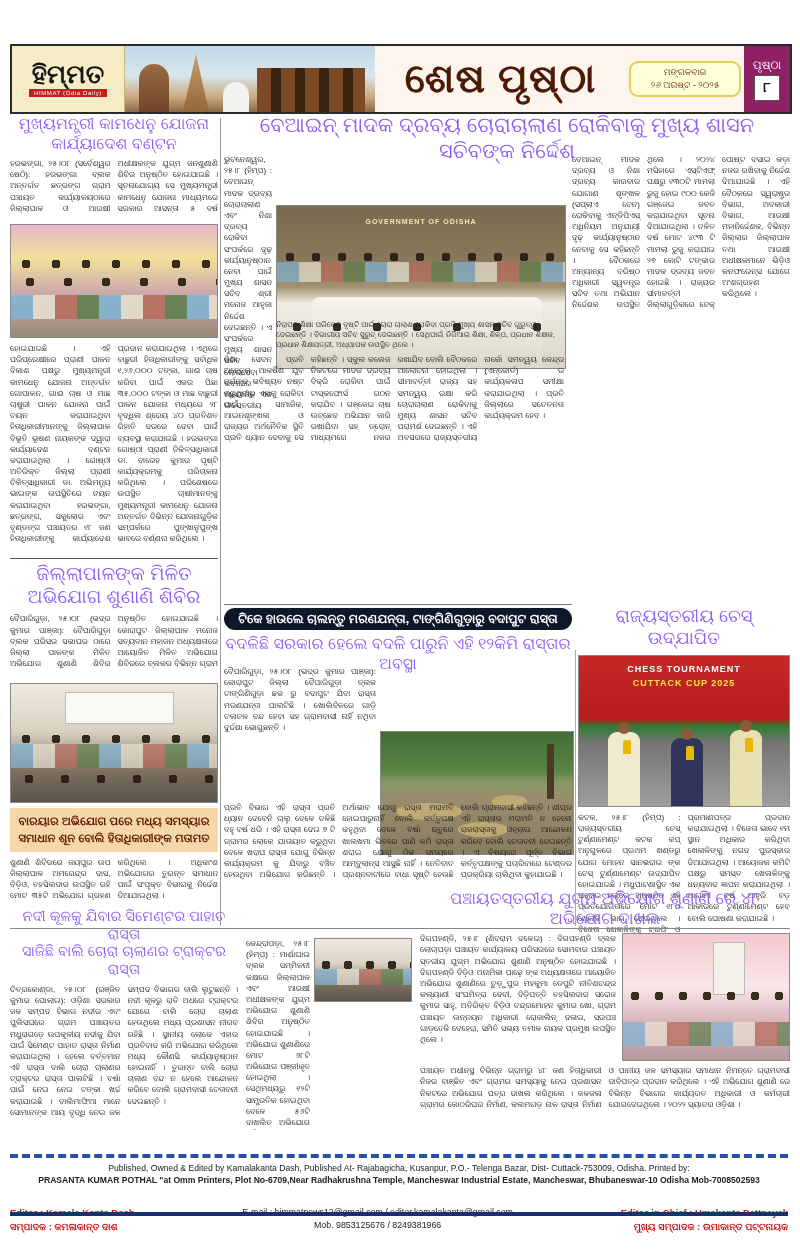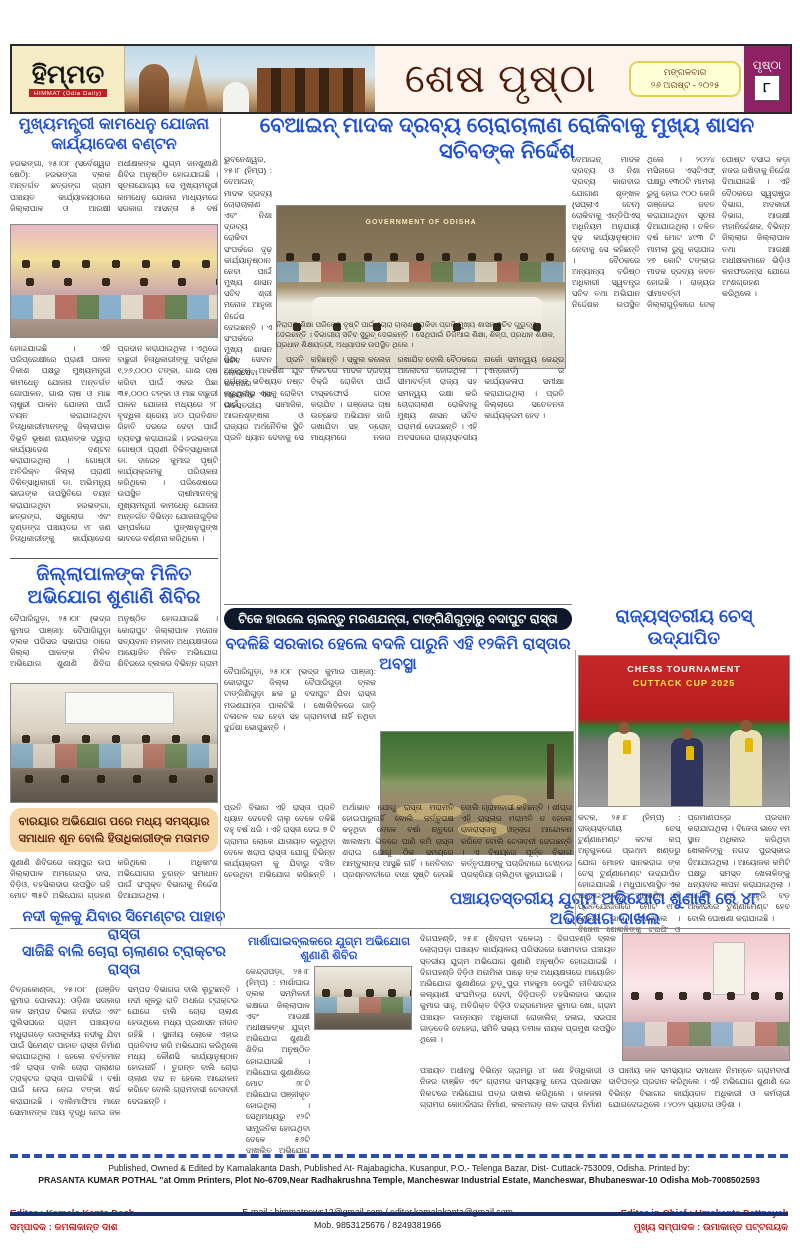--- a/index.html
+++ b/index.html
@@ -12,31 +12,31 @@
         align-items:center;justify-content:center;gap:2px;}
   .logo-title{font-size:26px;font-weight:bold;color:#161616;line-height:1;}
   .logo-sub{font-size:6px;color:#fff;background:#c02020;padding:1px 5px;letter-spacing:.6px;}
   .collage{width:250px;position:relative;background:linear-gradient(180deg,#bfd9ea 0%,#d8e6ec 45%,#caa87c 78%,#8a6a48 100%);overflow:hidden;}
   .tw{position:absolute;bottom:0;}
   .tw1{left:14px;width:30px;height:48px;background:linear-gradient(180deg,#9a6b45,#6f4426);border-radius:15px 15px 0 0;}
   .tw2{left:58px;width:26px;height:58px;background:linear-gradient(180deg,#c9a06a,#93663c);clip-path:polygon(50% 0,100% 100%,0 100%);}
   .tw3{left:98px;width:26px;height:30px;background:#f2f2ee;border-radius:13px 13px 0 0;}
   .tw4{left:132px;width:108px;height:44px;background:repeating-linear-gradient(90deg,#7c4a26 0 14px,#3a2312 14px 24px);}
   .mtitle{flex:1;display:flex;align-items:center;justify-content:center;background:#fdf4ee;}
-  .mtitle span{font-size:40px;font-weight:normal;color:#4a1a05;letter-spacing:1px;}
+  .mtitle span{font-size:40px;font-weight:bold;color:#4a1a05;letter-spacing:1px;}
   .datebox{width:118px;display:flex;align-items:center;justify-content:center;background:#fdf4ee;}
   .datebox .inner{background:#ffffd8;border:2px solid #e3cf56;border-radius:9px;padding:4px 20px;text-align:center;}
   .datebox .d1{font-size:9px;color:#5a2a08;}
   .datebox .d2{font-size:9px;color:#5a2a08;margin-top:2px;}
   .pgblk{width:46px;background:#8d2163;display:flex;flex-direction:column;align-items:center;justify-content:center;gap:3px;}
   .pgblk .pl{color:#fff;font-size:12px;text-align:right;}
   .pgblk .pn{background:#fff;border:1px solid #555;width:24px;height:24px;display:flex;align-items:center;justify-content:center;
              font-size:14px;font-weight:bold;color:#111;}
   
-  .hl{font-weight:bold;color:#1d4ed8;text-align:center;line-height:1.22;}
+  .hl{font-weight:normal;color:#8b5cf6;text-align:center;line-height:1.22;}
   .bt{font-size:8px;line-height:1.4;text-align:justify;color:#141414;overflow:hidden;}
   .c2{column-count:2;column-gap:7px;}
   .c3{column-count:3;column-gap:7px;}
   .c4{column-count:4;column-gap:7px;}
   .abs{position:absolute;}
   
   .ph{position:relative;overflow:hidden;border:1px solid #8a8a8a;}
   .dots{position:absolute;left:0;right:0;height:14px;background-repeat:repeat-x;background-size:30px 14px;
         background-image:radial-gradient(circle 4.5px at 50% 50%, rgba(40,28,18,.92) 97%, transparent);}
   .strip{position:absolute;left:0;right:0;height:24px;opacity:.85;
@@ -128,21 +128,21 @@
   <div class="rule" style="left:10px;top:558px;width:208px;height:1px;"></div>
   <div class="abs" style="left:10px;top:562px;width:208px;height:366px;">
     <div class="hl" style="font-size:19px;">ଜିଲ୍ଲାପାଳଙ୍କ ମିଳିତ ଅଭିଯୋଗ ଶୁଣାଣି ଶିବିର</div>
     <div class="bt c2" style="height:66px;margin-top:5px;">ବୈପାରିଗୁଡ଼ା, ୨୫।୦୮ (ଭଦ୍ର କୁମାର ପାଞ୍ଜା): ବୈପାରିଗୁଡ଼ା ବ୍ଲକ ପରିସର ସଭାଘର ଠାରେ ଜିଲ୍ଲା ପାଳଙ୍କ ମିଳିତ ଅଭିଯୋଗ ଶୁଣାଣି ଶିବିର ଅନୁଷ୍ଠିତ ହୋଇଯାଇଛି । କୋରାପୁଟ ଜିଲ୍ଲାପାଳ ମନୋଜ ସତ୍ୟବାନ ମହାଜନ ଅଧ୍ୟକ୍ଷତାରେ ଆୟୋଜିତ ମିଳିତ ଅଭିଯୋଗ ଶିବିରରେ ବ୍ଲକର ବିଭିନ୍ନ ଗ୍ରାମ ପଞ୍ଚାୟତର ପକ୍କା ଘର, ରାସ୍ତାଘାଟ, ପାନୀୟ ଜଳ ସମସ୍ୟା ସମ୍ପର୍କିତ ଅଭିଯୋଗ ହୋଇଥିଲା ।</div>
     <div class="ph ph-hall" style="height:118px;margin-top:4px;">
       <div style="position:absolute;top:8px;left:26%;width:52%;height:30px;background:#f8f8f4;border:1px solid #bbb;"></div>
       <div class="dots" style="top:48px;"></div>
       <div class="strip" style="top:60px;opacity:.7;"></div>
       <div class="dots" style="bottom:16px;background-size:36px 14px;"></div>
     </div>
-    <div class="peachbox" style="margin-top:5px;border-radius:11px;">ବାରୟାର ଅଭିଯୋଗ ପରେ ମଧ୍ୟ ସମସ୍ୟାର ସମାଧାନ ଶୂନ ବୋଲି ହିତାଧିକାରୀଙ୍କ ମତାମତ</div>
+    <div class="peachbox" style="margin-top:5px;">ବାରୟାର ଅଭିଯୋଗ ପରେ ମଧ୍ୟ ସମସ୍ୟାର ସମାଧାନ ଶୂନ ବୋଲି ହିତାଧିକାରୀଙ୍କ ମତାମତ</div>
     <div class="bt c2" style="height:58px;margin-top:5px;">ଶୁଣାଣି ଶିବିରରେ ଜୟପୁର ଉପ ଜିଲ୍ଲାପାଳ ଅମରେନ୍ଦ୍ର ଦାସ, ବିଡ଼ିଓ, ତହସିଲଦାର ଉପସ୍ଥିତ ରହି ମୋଟ ୩୫ଟି ଅଭିଯୋଗ ଗ୍ରହଣ କରିଥିଲେ । ଅଧିକାଂଶ ଅଭିଯୋଗର ତୁରନ୍ତ ସମାଧାନ ପାଇଁ ସଂପୃକ୍ତ ବିଭାଗକୁ ନିର୍ଦ୍ଦେଶ ଦିଆଯାଇଥିଲା ।</div>
   </div>
 
   <div class="abs" style="left:224px;top:608px;width:348px;height:320px;">
     <div class="pinkbanner">ଟିକେ ହାଉଲେ ଚାଲନ୍ତୁ ମରଣଯନ୍ତା, ଟାଙ୍ଗିଣିଗୁଡ଼ାରୁ ବଦାପୁଟ ରାସ୍ତା</div>
     <div class="hl" style="font-size:16px;margin-top:4px;">ବଦଳିଛି ସରକାର ହେଲେ ବଦଳି ପାରୁନି ଏହି ୧୨କିମି ରାସ୍ତାର ଅବସ୍ଥା</div>
     <div class="abs bt" style="left:0;top:58px;width:152px;height:132px;">ବୈପାରିଗୁଡ଼ା, ୨୫।୦୮ (ଭଦ୍ର କୁମାର ପାଞ୍ଜା): କୋରାପୁଟ ଜିଲ୍ଲା ବୈପାରିଗୁଡ଼ା ବ୍ଲକ ଟାଙ୍ଗିଣିଗୁଡ଼ା ଛକ ରୁ ବଦାପୁଟ ଯିବା ରାସ୍ତା ମରଣଯନ୍ତା ପାଲଟିଛି । ଖୋଲିବିଳରେ ଗାଡ଼ି ଚଳାଚଳ ବନ୍ଦ ହେବା ସହ ଗ୍ରାମବାସୀ ନାହିଁ ନଥିବା ଦୁର୍ଦ୍ଦଶା ଭୋଗୁଛନ୍ତି ।</div>
     <div class="ph ph-road abs" style="left:156px;top:58px;width:192px;height:122px;">
       <div class="puddle" style="left:8%;top:58%;width:34%;height:14%;"></div>
       <div class="puddle" style="left:40%;top:74%;width:26%;height:12%;"></div>
@@ -174,21 +174,20 @@
   </div>
 
   <div class="rule" style="left:10px;top:928px;width:780px;height:1px;background:#888;"></div>
   <div class="abs" style="left:10px;top:908px;width:228px;height:218px;">
     <div class="hl" style="font-size:14.5px;">ନଦୀ କୂଳକୁ ଯିବାର ସିମେଣ୍ଟର ପାହାଚ ରାସ୍ତା</div>
     <div class="hl" style="font-size:14.5px;">ସାଜିଛି ବାଲି ଚୋରା ଚାଲାଣର ଟ୍ରାକ୍ଟର ରାସ୍ତା</div>
     <div class="bt c2" style="height:172px;margin-top:5px;">ଚିତ୍ରକୋଣ୍ଡା, ୨୫।୦୮ (ରଞ୍ଜିତ କୁମାର ପୋଲାଇ): ଓଡ଼ିଶା ସରକାର ଜଳ ସମ୍ପଦ ବିଭାଗ ନଦୀର ଏବଂ ପୁଲିସଘରେ ଗ୍ରାମ ପଞ୍ଚାୟତର ମଧୁରାଗଡ଼େ ଉପକୂଳୀୟ ନଦୀକୁ ଯିବା ପାଇଁ ସିମେଣ୍ଟ ପାହାଚ ରାସ୍ତା ନିର୍ମାଣ କରାଯାଇଥିଲା । ହେଲେ ବର୍ତ୍ତମାନ ଏହି ରାସ୍ତା ବାଲି ଚୋରା ଚାଲାଣର ଟ୍ରାକ୍ଟର ରାସ୍ତା ପାଲଟିଛି । ବର୍ଷା ପାଇଁ ନେଇ ନେଇ ଟଙ୍କା ଖର୍ଚ୍ଚ କରାଯାଇଛି । ବାଲିମାଫିଆ ମାନେ ସୋମାନଙ୍କ ଆୟ ବୃଦ୍ଧି ନେଇ ଜଳ ସମ୍ପଦ ବିଭାଗର ବାଲି ଲୁଟୁଛନ୍ତି । ନଦୀ କୂଳରୁ ରାତି ଅଧରେ ଟ୍ରାକ୍ଟର ଯୋଗେ ବାଲି ଚୋରା ଚାଲାଣ ହେଉଥିଲେ ମଧ୍ୟ ପ୍ରଶାସନ ନୀରବ ରହିଛି । ସ୍ଥାନୀୟ ଲୋକେ ଏହାର ପ୍ରତିବାଦ କରି ଅଭିଯୋଗ କରିଥିଲେ ମଧ୍ୟ କୌଣସି କାର୍ଯ୍ୟାନୁଷ୍ଠାନ ହୋଇନାହିଁ । ତୁରନ୍ତ ବାଲି ଚୋରା ଚାଲାଣ ବନ୍ଦ ନ ହେଲେ ଆନ୍ଦୋଳନ କରିବେ ବୋଲି ଗ୍ରାମବାସୀ ଚେତାବନୀ ଦେଇଛନ୍ତି ।</div>
   </div>
 
   <div class="abs" style="left:246px;top:934px;width:166px;height:218px;">
-    <div class="hl" style="font-size:11.5px;">ମାର୍ଶାଘାଇବ୍ଲକରେ ଯୁଗ୍ମ ଅଭିଯୋଗ ଶୁଣାଣି ଶିବିର</div>
     <div style="margin-top:4px;overflow:hidden;height:192px;">
       <div class="ph ph-hall" style="float:right;width:96px;height:62px;margin:0 0 3px 4px;">
         <div class="dots" style="top:20px;background-size:22px 12px;"></div>
         <div class="strip" style="top:30px;height:16px;opacity:.7;"></div>
       </div>
       <div class="bt">କେନ୍ଦ୍ରାପଡ଼ା, ୨୫।୮ (ହିମ୍ପ) : ମାର୍ଶାଘାଇ ବ୍ଲକ ସମ୍ମିଳନୀ କକ୍ଷରେ ଜିଲ୍ଲାପାଳ ଏବଂ ଆରକ୍ଷୀ ଅଧୀକ୍ଷକଙ୍କ ଯୁଗ୍ମ ଅଭିଯୋଗ ଶୁଣାଣି ଶିବିର ଅନୁଷ୍ଠିତ ହୋଇଯାଇଛି । ଅଭିଯୋଗ ଶୁଣାଣିରେ ମୋଟ ୬୮ଟି ଅଭିଯୋଗ ପଞ୍ଜୀକୃତ ହୋଇଥିଲା । ସେଥିମଧ୍ୟରୁ ୧୨ଟି ସାମ୍ପ୍ରତିକ ହୋଇଥିବା ବେଳେ ୫୬ଟି ଦାଖଲିତ ଅଭିଯୋଗ ରହିଥିଲା । ୪ ଜଣଙ୍କୁ ମୁଖ୍ୟମନ୍ତ୍ରୀ ରିଲିଫ ପାଣ୍ଠି ସହାୟତା ପ୍ରଦାନ କରାଯାଇଛି । ଅଭିଯୋଗ ଶୁଣାଣିରେ ୪ ଟି ସମସ୍ୟାର ସ୍ଥାନୀୟ ସମାଧାନ ହୋଇଥିଲା । ଅଭିଯୋଗ ଶୁଣାଣିରେ ଜିଲ୍ଲାପାଳ ଙ୍କ ସମେତ ଅତିରିକ୍ତ ଜିଲ୍ଲାପାଳ, ଉପଜିଲ୍ଲାପାଳ, ତହସିଲଦାର ଏବଂ ଶିକ୍ଷାଧିକାରୀ ପ୍ରମୁଖ ଉପସ୍ଥିତ ରହି ଅଭିଯୋଗର ଶୁଣାଣି କରିଥିଲେ । ପୂର୍ବ ନିର୍ଦ୍ଧାରିତ ସୂଚନା ମାସ ୧ ତାରିଖରେ କେନ୍ଦ୍ରାପଡ଼ା ମ୍ୟୁନିସିପାଲିଟି କାର୍ଯ୍ୟାଳୟ ଏବଂ ୨୨ ସେପ୍ଟେମ୍ବରରେ ଜେରାଟିଶ ବ୍ଲକ ଅଭିଯୋଗ ଶୁଣାଣି ଅନୁଷ୍ଠିତ ହେବ ।</div>
     </div>
   </div>
 
   <div class="abs" style="left:420px;top:888px;width:370px;height:218px;">

